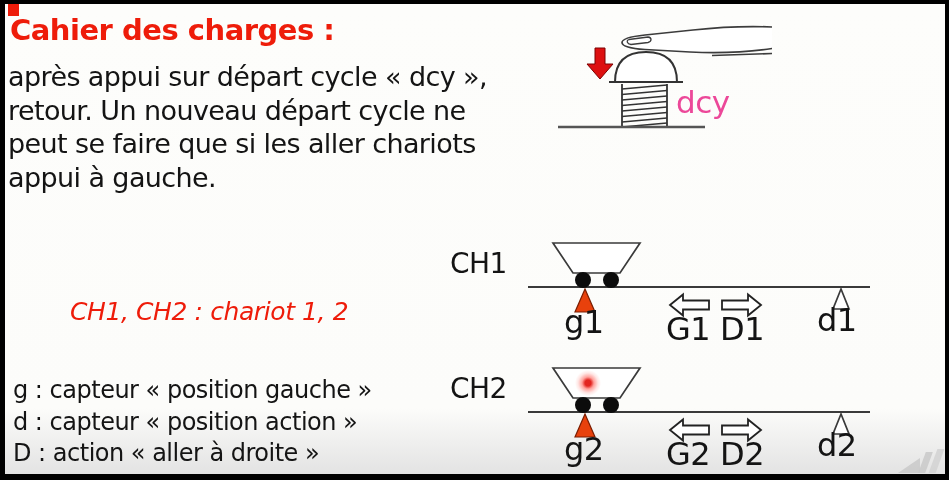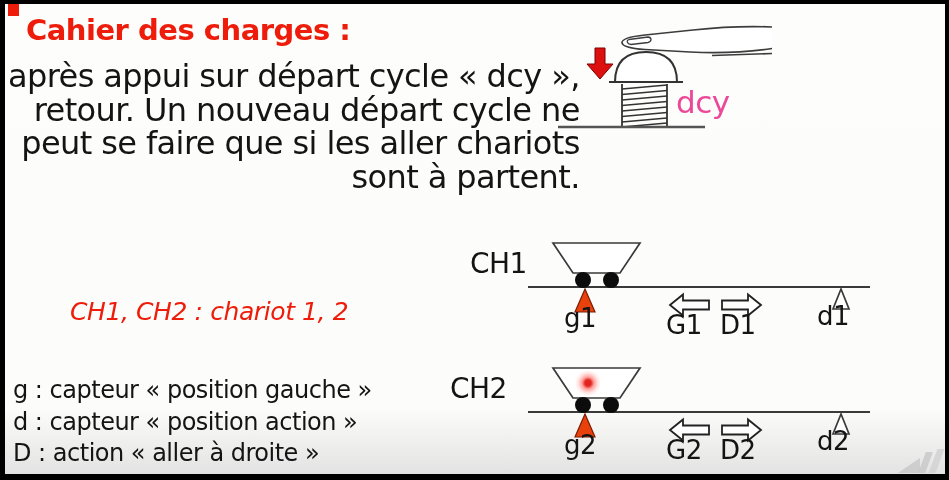--- a/index.html
+++ b/index.html
@@ -1,31 +1,31 @@
 <!DOCTYPE html>
 <html style="--accent-red: #ee1c0a; --sensor-active: #e8410c; --press-arrow: #dd1010; --text: #141414;"><head>
 <meta charset="utf-8">
 <style>
   html,body{margin:0;padding:0;width:949px;height:480px;overflow:hidden;}
   body{position:relative;background:#000;font-family:"DejaVu Sans","Liberation Sans",sans-serif;}
   .slide{position:absolute;left:5px;top:4px;right:4px;bottom:6px;
          background:linear-gradient(180deg,#fdfdfb 0%,#fcfcfa 86%,#e3e3e3 100%);}
   .abs{position:absolute;z-index:2;}
   .title{left:10px;top:13px;font-size:29px;font-weight:bold;letter-spacing:-0.5px;
-         color:var(--accent-red,#ee1c0a);white-space:nowrap;margin-left:16px;}
-  .paragraph{left:8px;top:60px;font-size:32px;line-height:33.5px;letter-spacing:-0.6px;
-             color:var(--text,#141414);white-space:nowrap;text-align:right;}
+         color:var(--accent-red,#ee1c0a);white-space:nowrap;}
+  .paragraph{left:8px;top:60px;font-size:27px;line-height:33.5px;letter-spacing:-0.6px;
+             color:var(--text,#141414);white-space:nowrap;}
   .legend-heading{left:70px;top:297px;font-size:25px;letter-spacing:-0.4px;
                   color:var(--accent-red,#ee1c0a);white-space:nowrap;font-style:italic;}
   .legend{left:13px;top:328px;font-size:24px;line-height:31.5px;letter-spacing:-0.5px;
           color:var(--text,#141414);white-space:nowrap;margin-top:47px;}
   .diag-label{position:absolute;z-index:2;color:var(--text,#141414);white-space:nowrap;
               letter-spacing:-0.5px;}
   .lbl-ch{font-size:28px;}
-  .lbl-sensor{font-size:26px;}
+  .lbl-sensor{font-size:32px;}
   .dcy-label{font-size:31px;color:#ec4899;}
   .corner-marker{left:8px;top:4px;width:11px;height:12px;background:var(--accent-red,#ee1c0a);}
   .glow-dot{left:574px;top:369px;width:28px;height:28px;border-radius:50%;
     background:radial-gradient(circle,rgba(225,25,20,0.95) 0 3px,rgba(255,70,60,0.5) 6px,
                rgba(255,120,110,0.18) 10px,rgba(255,120,110,0) 13px);}
   svg{position:absolute;z-index:1;overflow:visible;}
   .wm{position:absolute;z-index:1;opacity:0.85;}
   .wm-tri{left:898px;top:458px;width:22px;height:15px;background:#c9c9c9;
           clip-path:polygon(100% 0,0 100%,100% 100%);}
   .wm-slash1{left:922px;top:452px;width:7px;height:21px;background:#c9c9c9;transform:skewX(-20deg);}
@@ -36,21 +36,21 @@
 
 <div class="slide"></div>
 <div class="abs corner-marker"></div>
 
 <div class="abs title">Cahier des charges :</div>
 
 <div class="abs paragraph">
   <div>après appui sur départ cycle « dcy »,</div>
   <div>retour. Un nouveau départ cycle ne</div>
   <div>peut se faire que si les aller chariots</div>
-  <div>sont à partent.</div>
+  <div>appui à gauche.</div>
 </div>
 
 <div class="abs legend-heading">CH1, CH2 : chariot 1, 2</div>
 <div class="abs legend">
   <div>g : capteur « position gauche »</div>
   <div>d : capteur « position action »</div>
   <div>D : action « aller à droite »</div>
 </div>
 
 <svg style="left:550px;top:14px" width="240" height="120" viewBox="0 0 240 120">
@@ -73,21 +73,21 @@
 <svg style="left:520px;top:238px" width="360" height="85" viewBox="0 0 360 85">
   <line x1="8" y1="49" x2="350" y2="49" stroke="#3a3a3a" stroke-width="2.2"></line>
   <polygon points="33,5 120,5 100,35 53,35" fill="#ffffff" stroke="#3a3a3a" stroke-width="1.7"></polygon>
   <circle cx="63" cy="42" r="8" fill="#0c0c0c"></circle>
   <circle cx="91" cy="42" r="8" fill="#0c0c0c"></circle>
   <polygon points="65,51 55,74 75,74" style="fill:var(--sensor-active,#e8410c)" stroke="#7a1d00" stroke-width="1.2"></polygon>
   <polygon points="321,51 313,71 329,71" fill="#ffffff" stroke="#3a3a3a" stroke-width="1.7"></polygon>
   <polygon points="150,67 163,56.5 163,62.5 189,62.5 189,71.5 163,71.5 163,77.5" fill="#ffffff" stroke="#222" stroke-width="1.8"></polygon>
   <polygon points="241,67 228,56.5 228,62.5 202,62.5 202,71.5 228,71.5 228,77.5" fill="#ffffff" stroke="#222" stroke-width="1.8"></polygon>
 </svg>
-<div class="diag-label lbl-ch" style="left:470px;top:247px">CH1</div>
+<div class="diag-label lbl-ch" style="left:450px;top:247px">CH1</div>
 <div class="diag-label lbl-sensor" style="left:564px;top:303px">g1</div>
 <div class="diag-label lbl-sensor" style="left:666px;top:310px">G1</div>
 <div class="diag-label lbl-sensor" style="left:720px;top:310px">D1</div>
 <div class="diag-label lbl-sensor" style="left:817px;top:301px">d1</div>
 
 <svg style="left:520px;top:363px" width="360" height="85" viewBox="0 0 360 85">
   <line x1="8" y1="49" x2="350" y2="49" stroke="#3a3a3a" stroke-width="2.2"></line>
   <polygon points="33,5 120,5 100,35 53,35" fill="#ffffff" stroke="#3a3a3a" stroke-width="1.7"></polygon>
   <circle cx="63" cy="42" r="8" fill="#0c0c0c"></circle>
   <circle cx="91" cy="42" r="8" fill="#0c0c0c"></circle>

